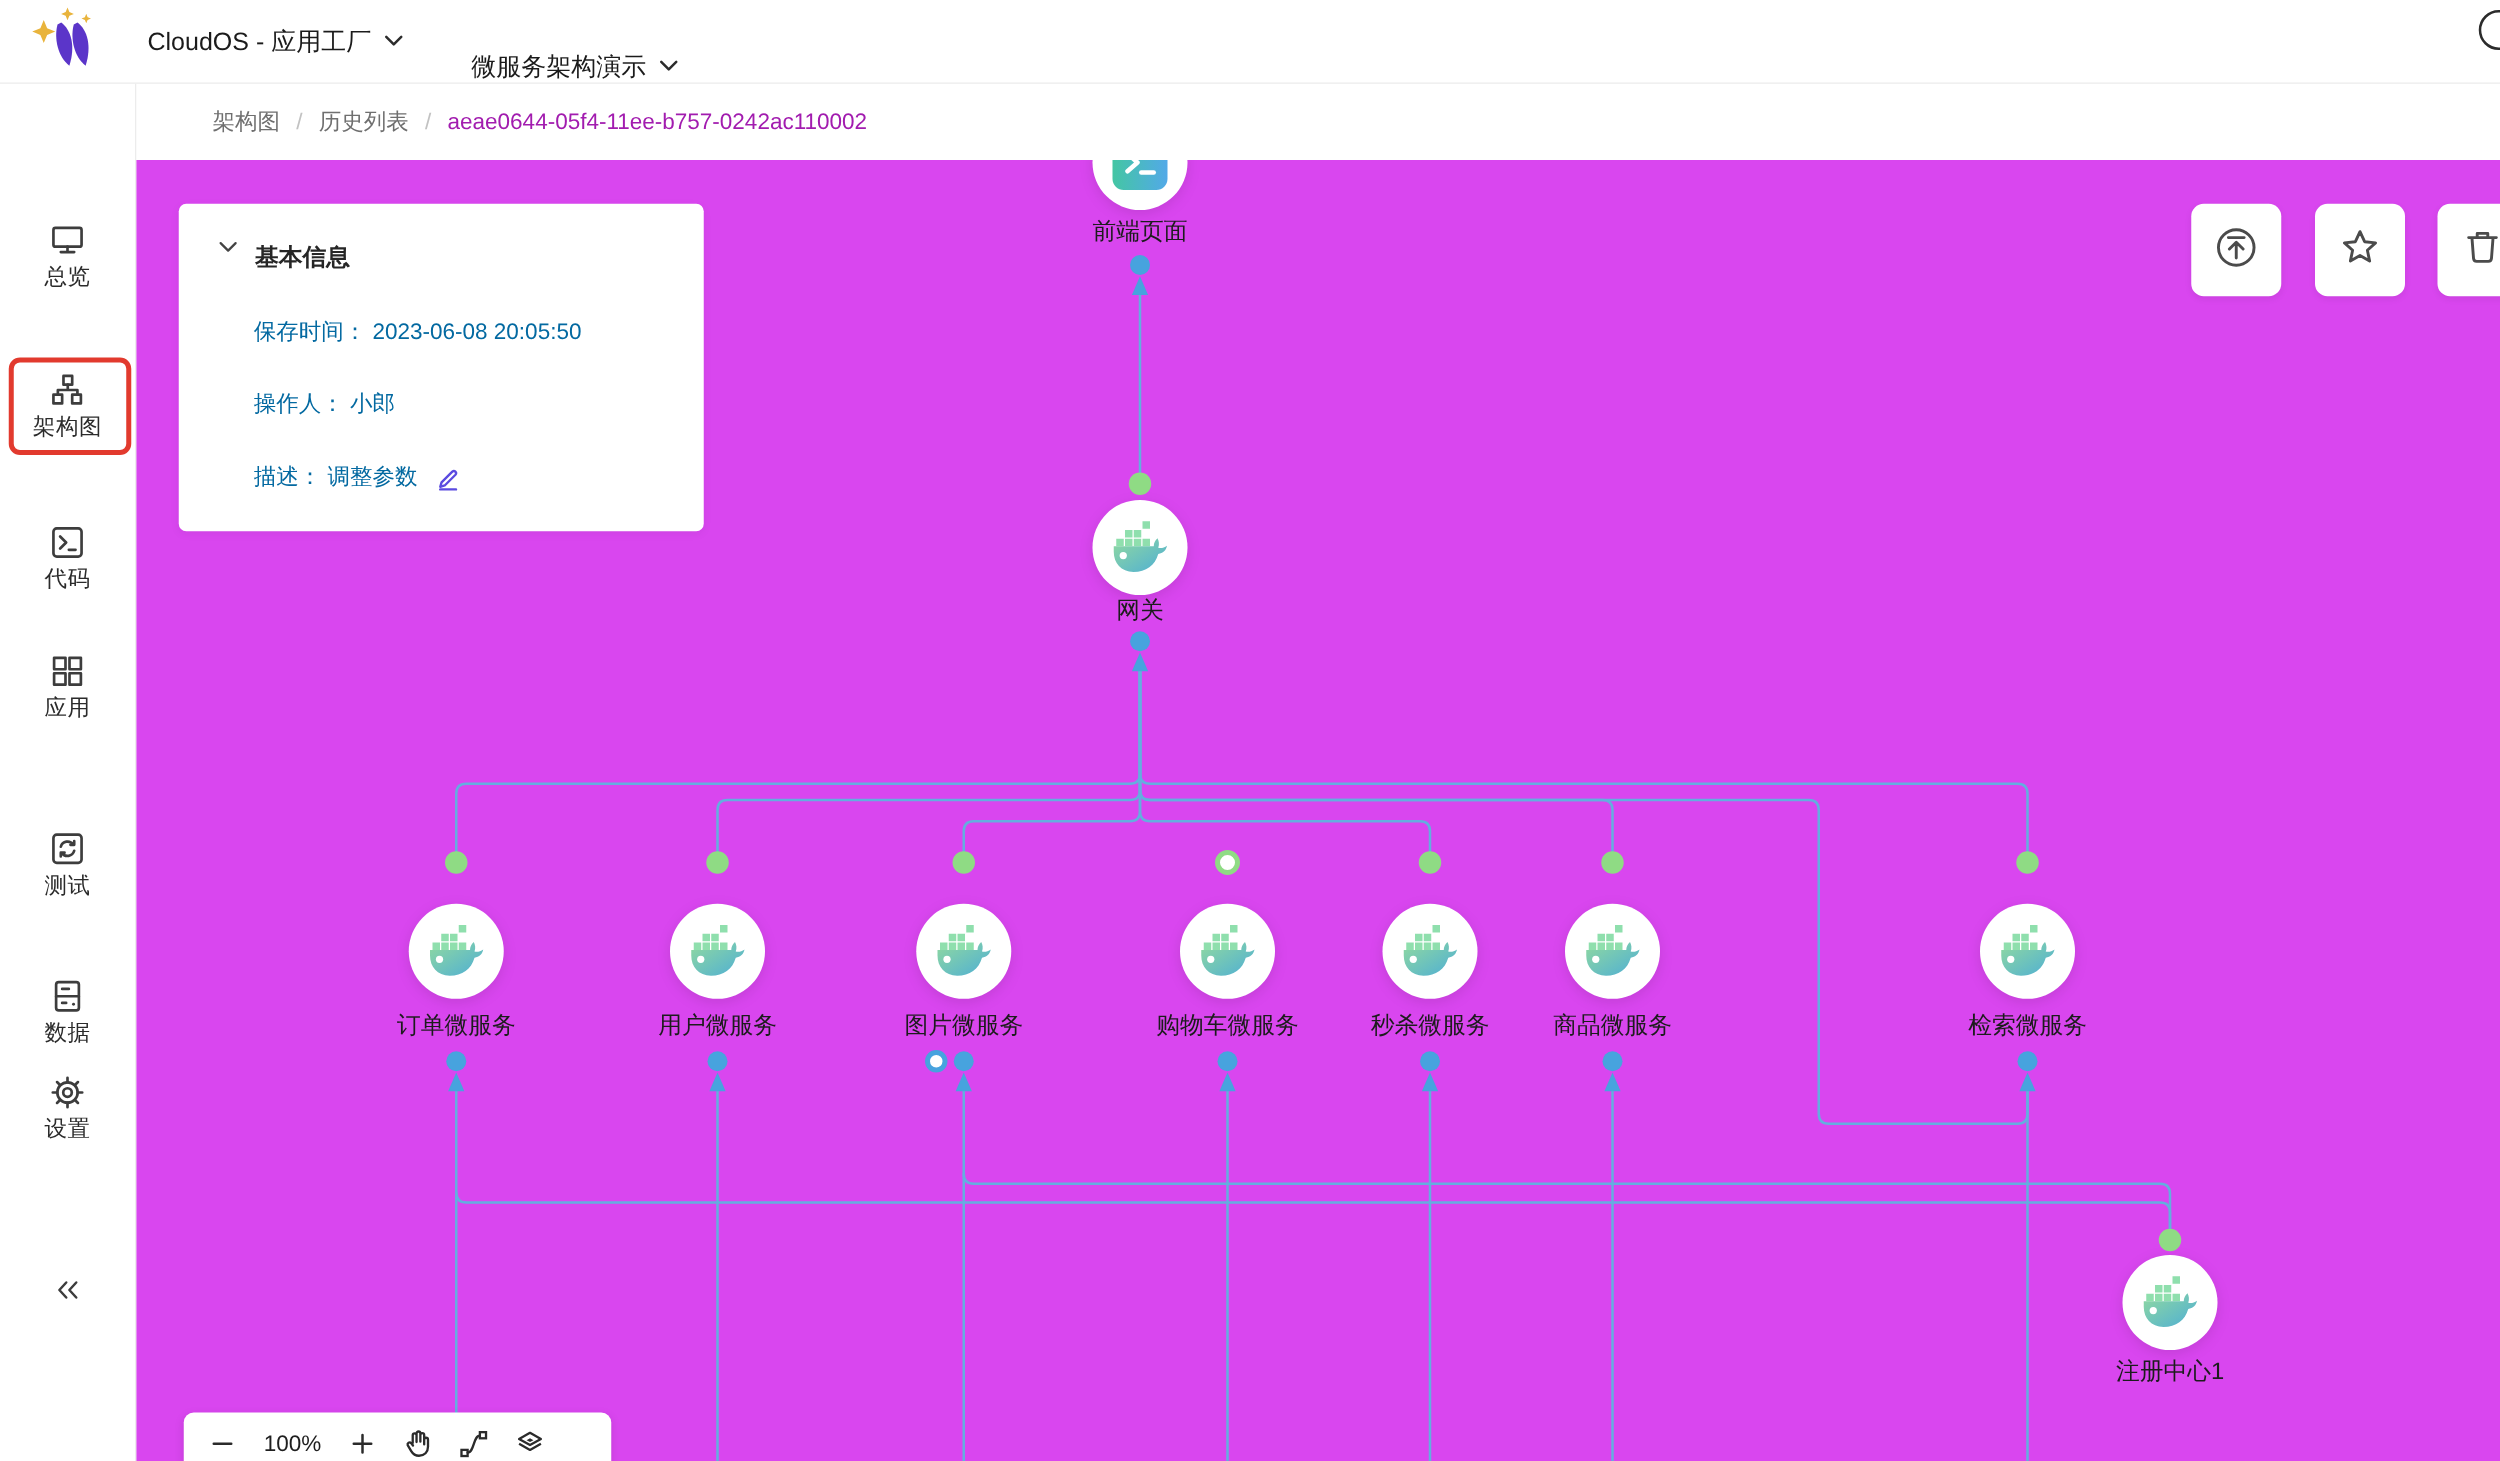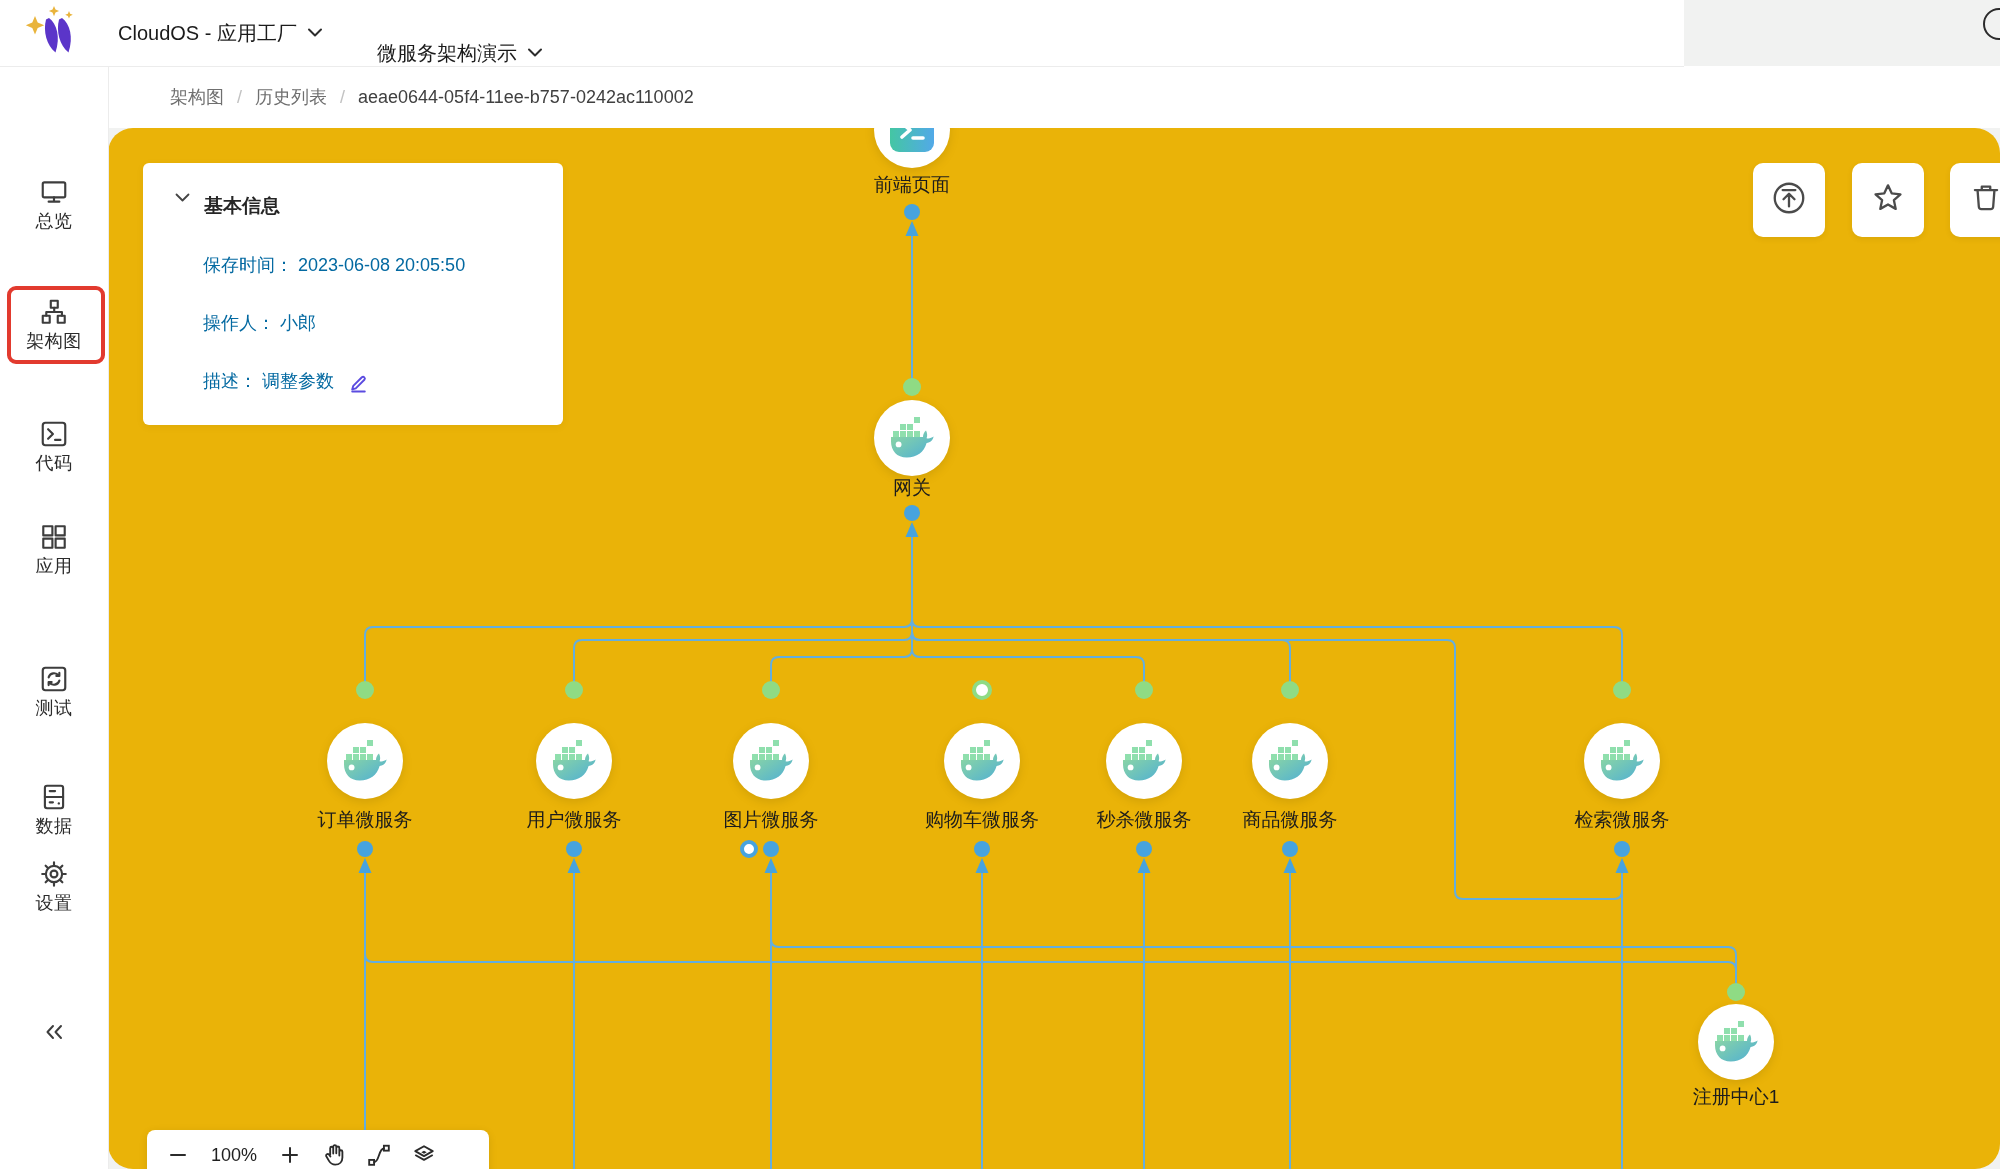--- a/index.html
+++ b/index.html
@@ -6,21 +6,21 @@
   body{
     width:2000px;height:1169px;position:relative;overflow:hidden;
     background:#f1f2f1;
     font-family:"Liberation Sans","DejaVu Sans",sans-serif;
     -webkit-font-smoothing:antialiased;
   }
   .stage{position:absolute;inset:0;}
 
   
   .topbar{
-    position:absolute;left:0;top:0;width:1684px;height:66px;background:#fff;
+    position:absolute;left:0;top:0;width:2000px;height:66px;background:#fff;
     border-bottom:1px solid #ececec;display:flex;align-items:center;z-index:30;
   }
   .logo{width:62px;height:58px;margin-left:24px;margin-top:2px;flex:0 0 auto;}
   .tb-title{font-size:20px;color:#1b1b1b;margin-left:32px;display:flex;align-items:center;gap:10px;cursor:pointer;}
   .tb-title.second{margin-left:54px;margin-top:40px;}
   .caret svg{display:block;}
   .help-circle{
     position:absolute;left:1983px;top:8px;width:28px;height:28px;border:2.5px solid #2b2b2b;border-radius:50%;
   }
 
@@ -37,25 +37,25 @@
     position:absolute;left:7px;top:220px;width:90px;height:70px;
     border:4px solid #e23a2e;border-radius:9px;z-index:40;pointer-events:none;
   }
 
   
   .crumbbar{
     position:absolute;left:108px;top:66px;right:0;height:62px;background:#fff;
     display:flex;align-items:center;padding-left:62px;z-index:20;font-size:18px;
   }
   .crumb{color:#6f6f6f;cursor:pointer;}
-  .crumb.current{color:#404040;cursor:default;}
+  .crumb.current{color:#a21caf;cursor:default;}
   .crumb-sep{color:#c2c2c2;margin:0 13px;}
 
   
-  .canvas{position:absolute;left:108px;top:128px;right:0;bottom:0;overflow:hidden;background:#eab308;border-radius:25px;}
+  .canvas{position:absolute;left:108px;top:128px;right:0;bottom:0;overflow:hidden;background:#d946ef;}
   .canvas svg{display:block;}
 
   
   .info-panel{
     position:absolute;left:143px;top:163px;width:420px;height:262px;background:#fff;border-radius:6px;
     box-shadow:0 2px 8px rgba(0,0,0,.05);z-index:10;padding:0;
   }
   .ip-head{display:flex;align-items:flex-start;margin:30px 0 0 32px;gap:14px;}
   .ip-title{font-size:19px;font-weight:700;color:#262626;}
   .ip-row{margin:34px 0 0 60px;font-size:18px;color:#0369a1;display:flex;align-items:flex-end;gap:6px;}

